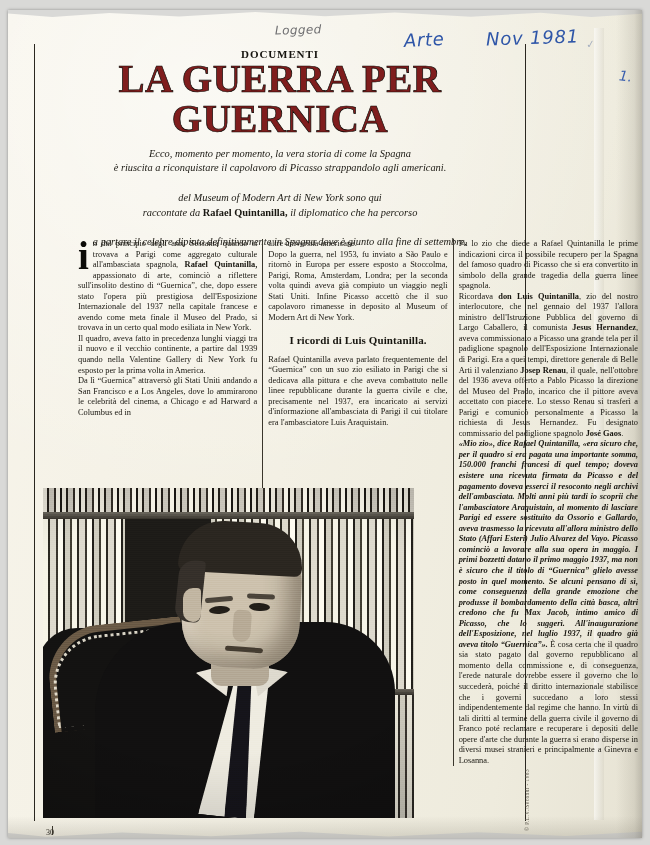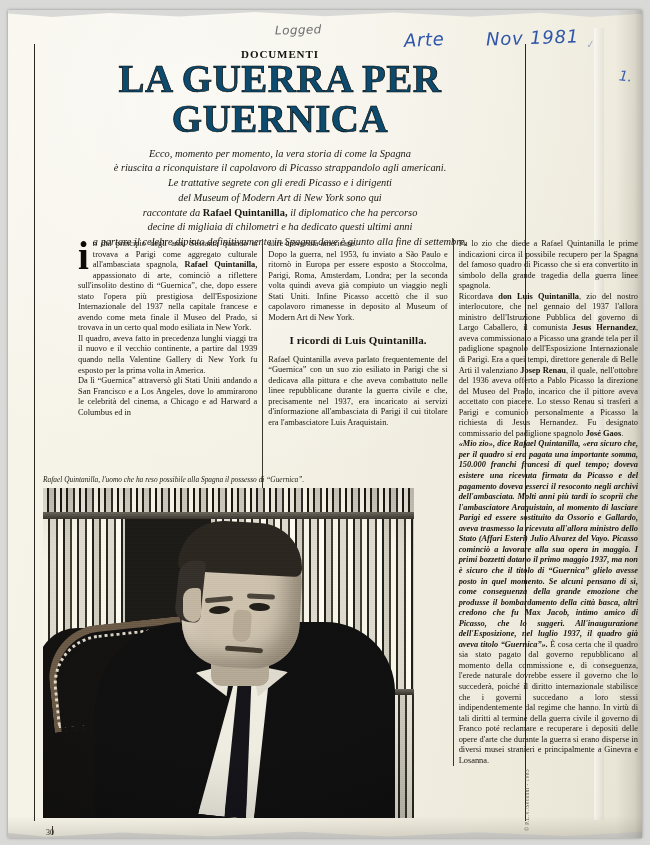--- a/index.html
+++ b/index.html
@@ -124,21 +124,21 @@
     margin-top:5px;
     color:#100e09;
   }
   #headline-main{
     font-family:"Liberation Serif", serif;
     font-weight:bold;
     font-size:39px;
     letter-spacing:.5px;
     margin-top:-1px;
     line-height:1.02;
-    color:#0c4a6e;
+    color:#7f1d1d;
     -webkit-text-stroke:.7px #0b0a06;
   }
 
   
   #deck{
     margin-top:8px;
     text-align:center;
     font-family:"Liberation Serif", serif;
     font-style:italic;
     font-size:10.4px;
@@ -377,24 +377,24 @@
     <div id="rule-right"></div>
 
     <div id="masthead">
       <div id="kicker">DOCUMENTI</div>
       <div id="headline-main">LA GUERRA PER GUERNICA</div>
     </div>
 
     <div id="deck">
       <span>Ecco, momento per momento, la vera storia di come la Spagna</span><br>
       <span>è riuscita a riconquistare il capolavoro di Picasso strappandolo agli americani.</span><br>
-      <span>Le trattative segrete con gli eredi Picasso e i dirigenti</span><br>
+      <br>
       <span>del Museum of Modern Art di New York sono qui</span><br>
       <span>raccontate da </span><b>Rafael Quintanilla,</b><span> il diplomatico che ha percorso</span><br>
-      <span>decine di migliaia di chilometri e ha dedicato questi ultimi anni</span><br>
+      <br>
       <span>a portare il celebre dipinto definitivamente in Spagna dove è giunto alla fine di settembre.</span>
     </div>
 
     <div id="cols">
 
       <div class="col c1">
         <p class="dropcap-para"><span>in dal principio degli anni Sessanta quando si trovava a Parigi come aggregato culturale all'ambasciata spagnola, </span><b>Rafael Quintanilla,</b><span> appassionato di arte, cominciò a riflettere sull'insolito destino di “Guernica”, che, dopo essere stato l'opera più prestigiosa dell'Esposizione Internazionale del 1937 nella capitale francese e avendo come meta finale il Museo del Prado, si trovava in un certo qual modo esiliata in New York.</span></p>
         <p>Il quadro, aveva fatto in precedenza lunghi viaggi tra il nuovo e il vecchio continente, a partire dal 1939 quando nella Valentine Gallery di New York fu esposto per la prima volta in America.</p>
         <p>Da lì “Guernica” attraversò gli Stati Uniti andando a San Francisco e a Los Angeles, dove lo ammirarono le celebrità del cinema, a Chicago e ad Harward a Columbus ed in</p>
       </div>
@@ -407,21 +407,20 @@
       </div>
 
       <div class="col c3">
         <p>Fu lo zio che diede a Rafael Quintanilla le prime indicazioni circa il possibile recupero per la Spagna del famoso quadro di Picasso che si era convertito in simbolo della grande tragedia della guerra linee spagnola.</p>
         <p><span>Ricordava </span><b>don Luis Quintanilla</b><span>, zio del nostro interlocutore, che nel gennaio del 1937 l'allora ministro dell'Istruzione Pubblica del governo di Largo Caballero, il comunista </span><b>Jesus Hernandez</b><span>, aveva commissionato a Picasso una grande tela per il padiglione spagnolo dell'Esposizione Internazionale di Parigi. Era a quei tempi, direttore generale di Belle Arti il valenziano </span><b>Josep Renau</b><span>, il quale, nell'ottobre del 1936 aveva offerto a Pablo Picasso la direzione del Museo del Prado, incarico che il pittore aveva accettato con piacere. Lo stesso Renau si trasferì a Parigi e comunicò personalmente a Picasso la richiesta di Jesus Hernandez. Fu designato commissario del padiglione spagnolo </span><b>José Gaos</b><span>.</span></p>
         <p><span class="ital">«Mio zio», dice Rafael Quintanilla, «era sicuro che, per il quadro si era pagata una importante somma, 150.000 franchi francesi di quel tempo; doveva esistere una ricevuta firmata da Picasso e del pagamento doveva esserci il resoconto negli archivi dell'ambasciata. Molti anni più tardi io scoprii che l'ambasciatore Araquistain, al momento di lasciare Parigi ed essere sostituito da Ossorio e Gallardo, aveva trasmesso la ricevuta all'allora ministro dello Stato (Affari Esteri) Julio Alvarez del Vayo. Picasso cominciò a lavorare alla sua opera in maggio. I primi bozzetti datano il primo maggio 1937, ma non è sicuro che il titolo di “Guernica” glielo avesse posto in quel momento. Se alcuni pensano di sì, come conseguenza della grande emozione che produsse il bombardamento della città basca, altri credono che fu Max Jacob, intimo amico di Picasso, che lo suggerì. All'inaugurazione dell'Esposizione, nel luglio 1937, il quadro già aveva titolo “Guernica”».</span><span> È cosa certa che il quadro sia stato pagato dal governo repubblicano al momento della commissione e, di conseguenza, l'erede naturale dovrebbe essere il governo che lo succederà, poiché il diritto internazionale stabilisce che i governi succedano a loro stessi indipendentemente dal regime che hanno. In virtù di tali diritti al termine della guerra civile il governo di Franco poté reclamare e recuperare i depositi delle opere d'arte che durante la guerra si erano disperse in diversi musei stranieri e principalmente a Ginevra e Losanna.</span></p>
       </div>
 
     </div>
 
-    <div id="caption">Rafael Quintanilla, l'uomo che ha reso possibile alla Spagna il possesso di “Guernica”.</div>
 
     <div id="photo-frame">
       <div id="shelf-top"></div>
       <div id="shelf-board"></div>
       <div id="shelf-main"></div>
       <div id="shelf-dark"></div>
       <div id="shelf-board2"></div>
       <div id="shelf-lower"></div>
 
       <div id="chair"></div>

